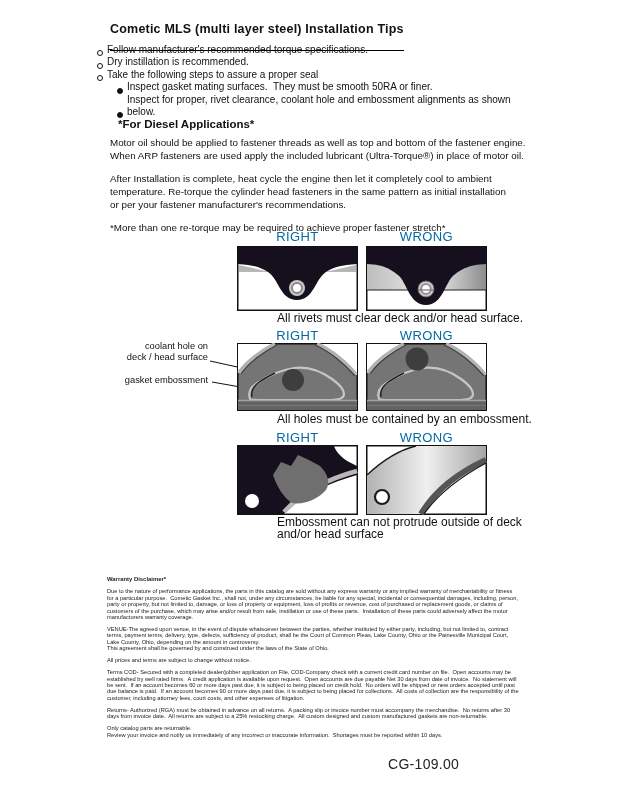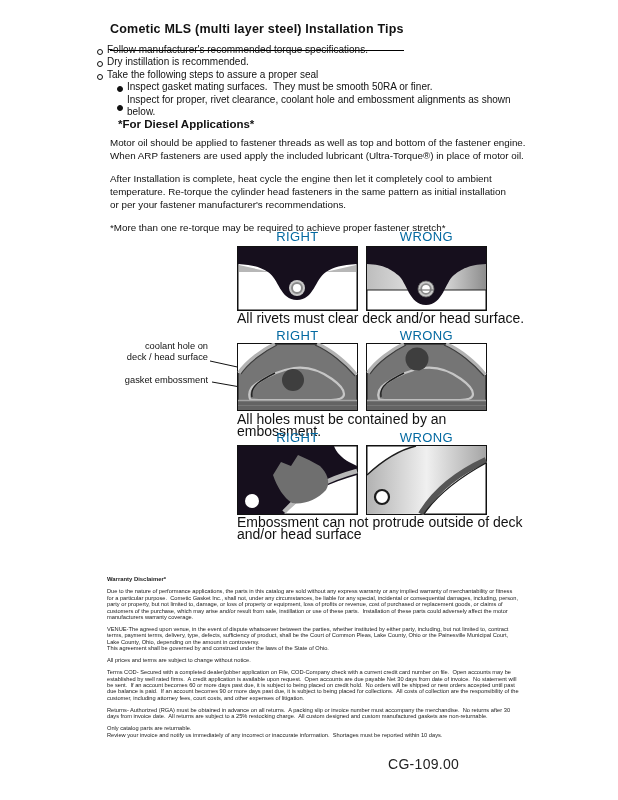--- a/index.html
+++ b/index.html
@@ -10,32 +10,32 @@
   .abs { position:absolute; }
   .prewrap { white-space:pre-wrap; }
 
   .title {
     left:110px; top:22px; margin:0; font-size:12.5px; font-weight:bold;
     letter-spacing:0.2px; display:inline-block; border-bottom:1.5px solid #000;
     padding-bottom:14px;
   }
 
   .bullets { left:97px; top:44px; width:440px; font-size:10px; line-height:12.4px; }
-  .b-row { display:flex; align-items:center; }
+  .b-row { display:flex; align-items:flex-end; }
   .b-row.sub { padding-left:20px; }
   .marker { flex:0 0 auto; width:4px; height:4px; border-radius:50%; margin:3.5px 4px 0 0; }
   .marker.hollow { border:1px solid #111; }
   .marker.solid  { background:#111; border:1px solid #111; }
 
   .diesel { left:110px; top:118px; width:450px; font-size:9.8px; line-height:13px; }
   .diesel h2 { margin:0 0 5px 8px; font-size:11.5px; }
   .diesel p { margin:0 0 10px 0; }
 
   .dg-label { width:121px; text-align:center; font-size:13px; letter-spacing:0.4px; color:#0369a1; }
-  .dg-caption { font-size:14px; line-height:11.5px; color:#111; }
+  .dg-caption { font-size:12px; line-height:11.5px; color:#111;margin-left:40px; }
   .panel { display:block; }
 
   .annot { width:113px; text-align:right; font-size:9.3px; line-height:10.5px; color:#111; }
 
   .disclaimer { left:107px; top:576px; width:412px; font-size:5.7px; line-height:6.4px; color:#1a1a1a; }
   .disclaimer h3 { margin:0 0 6px 0; font-size:5.9px; }
   .disclaimer p { margin:0 0 5.6px 0; }
 
   .footer-code { left:388px; top:756px; font-size:14px; letter-spacing:0.3px; color:#222; }
 </style>

